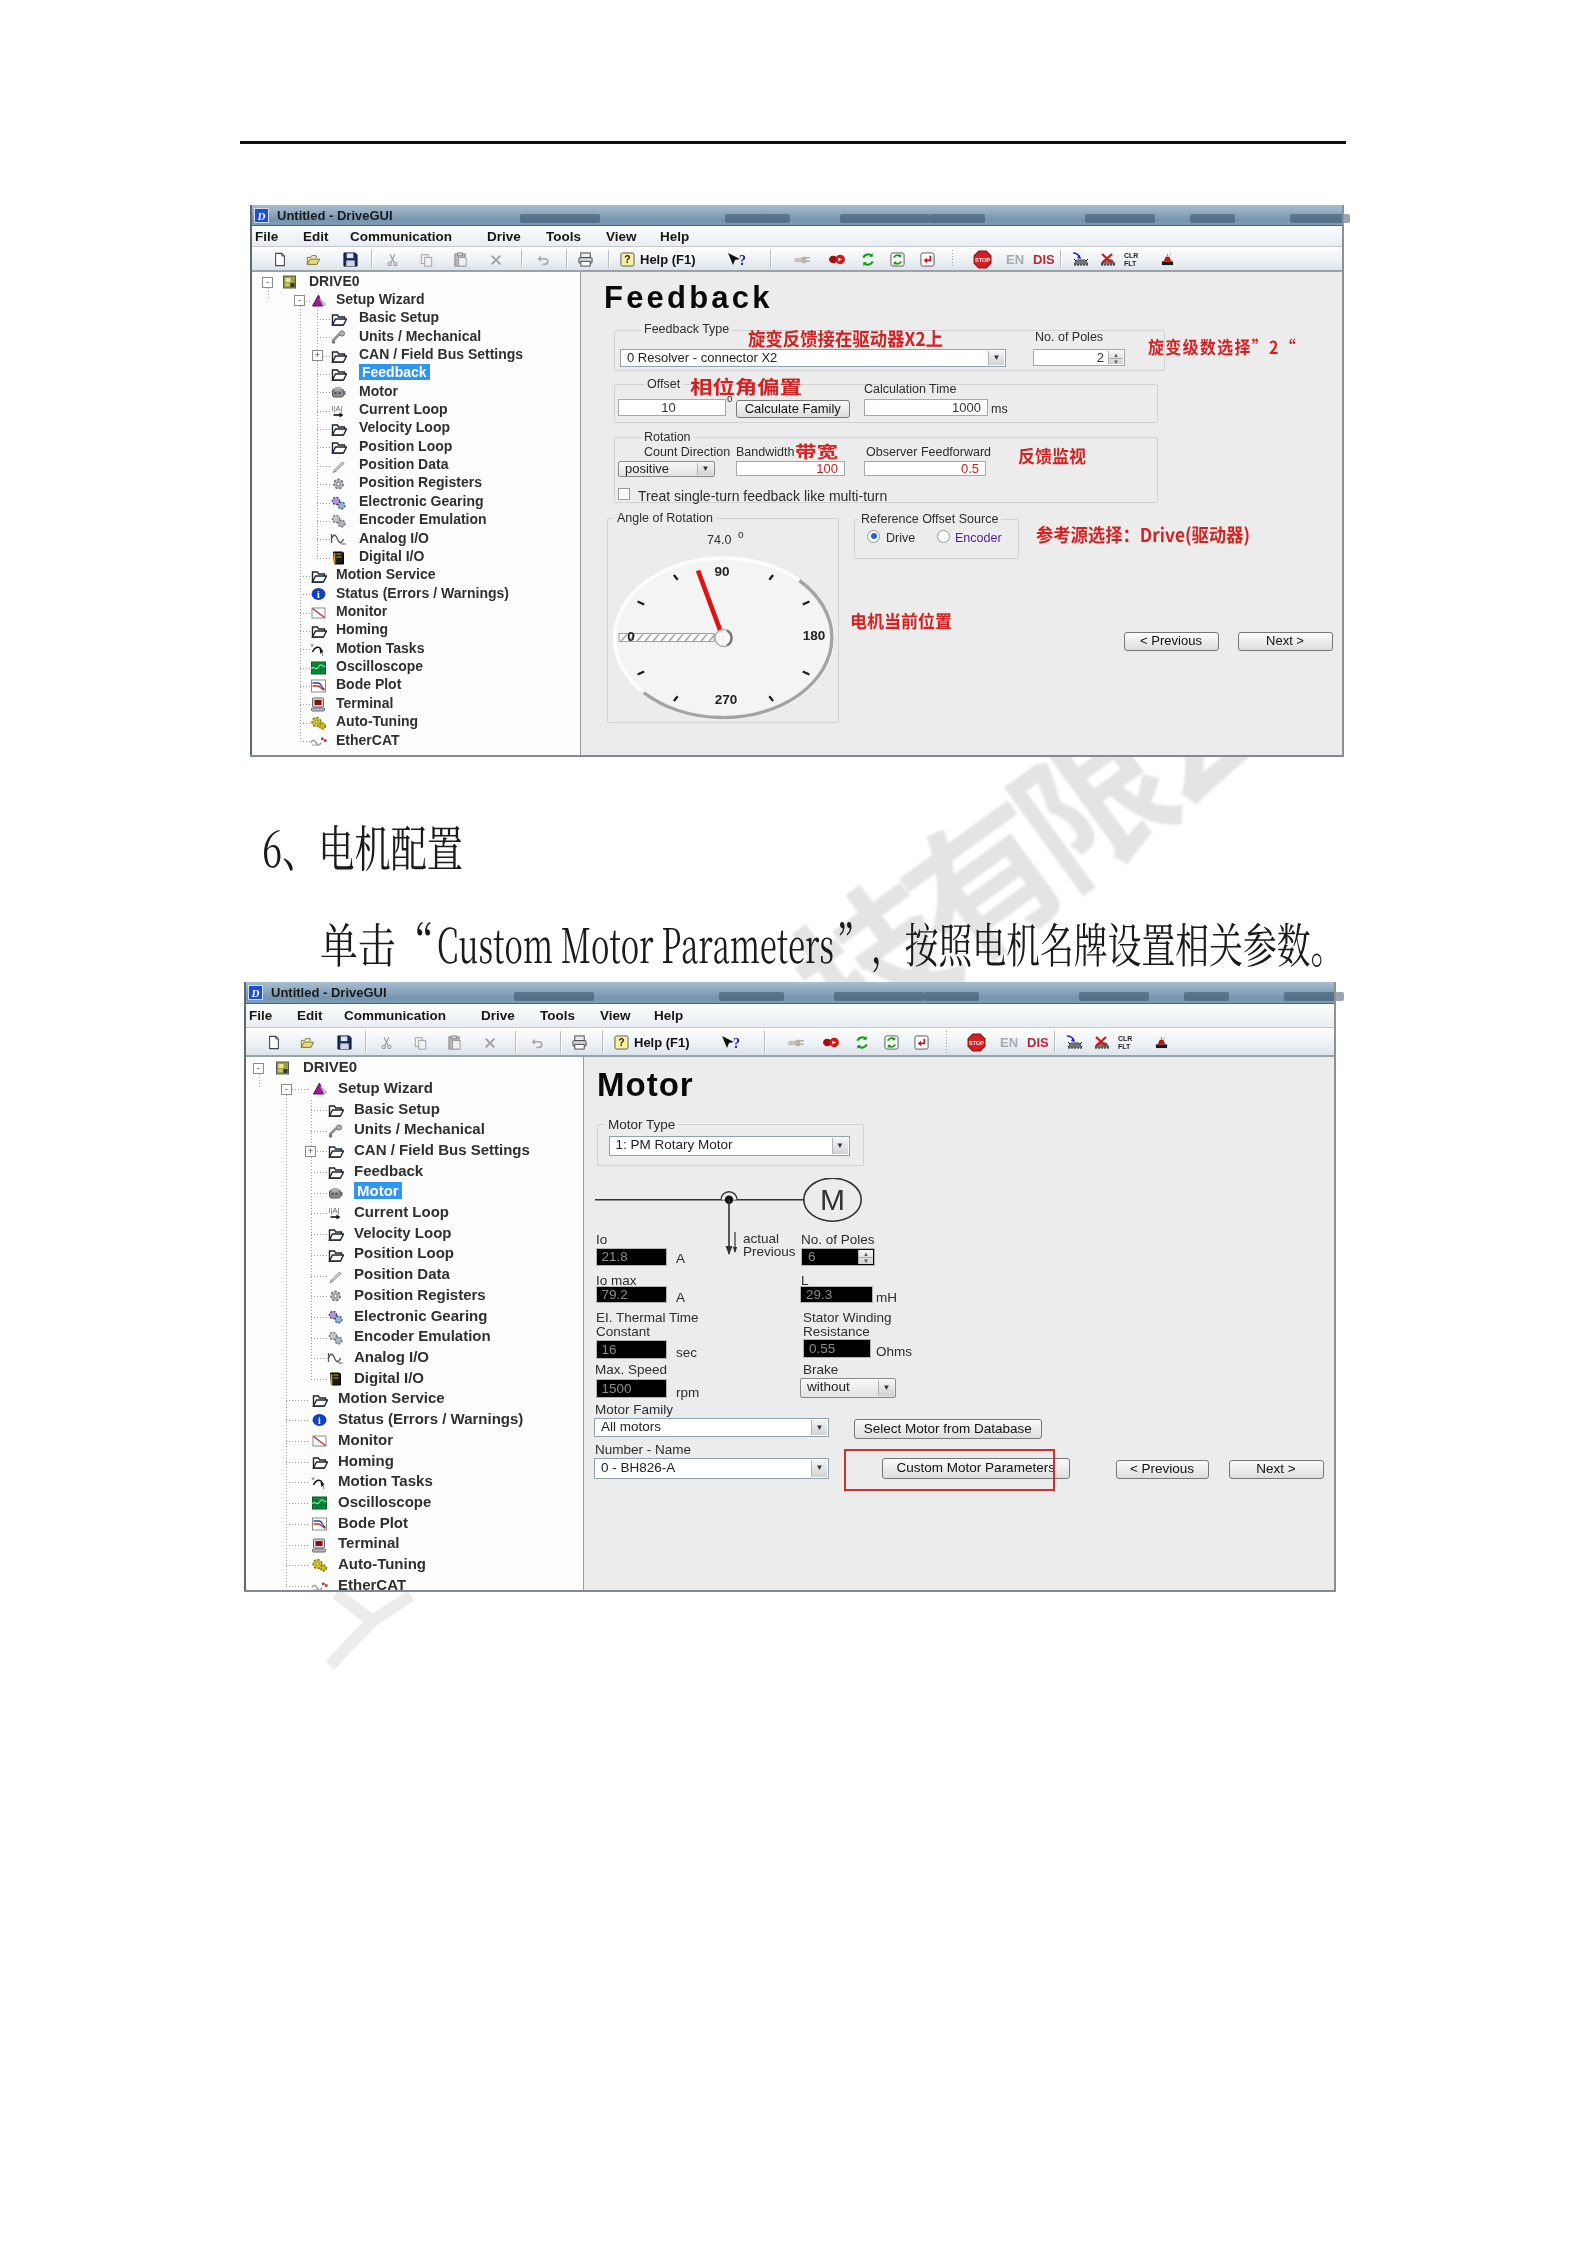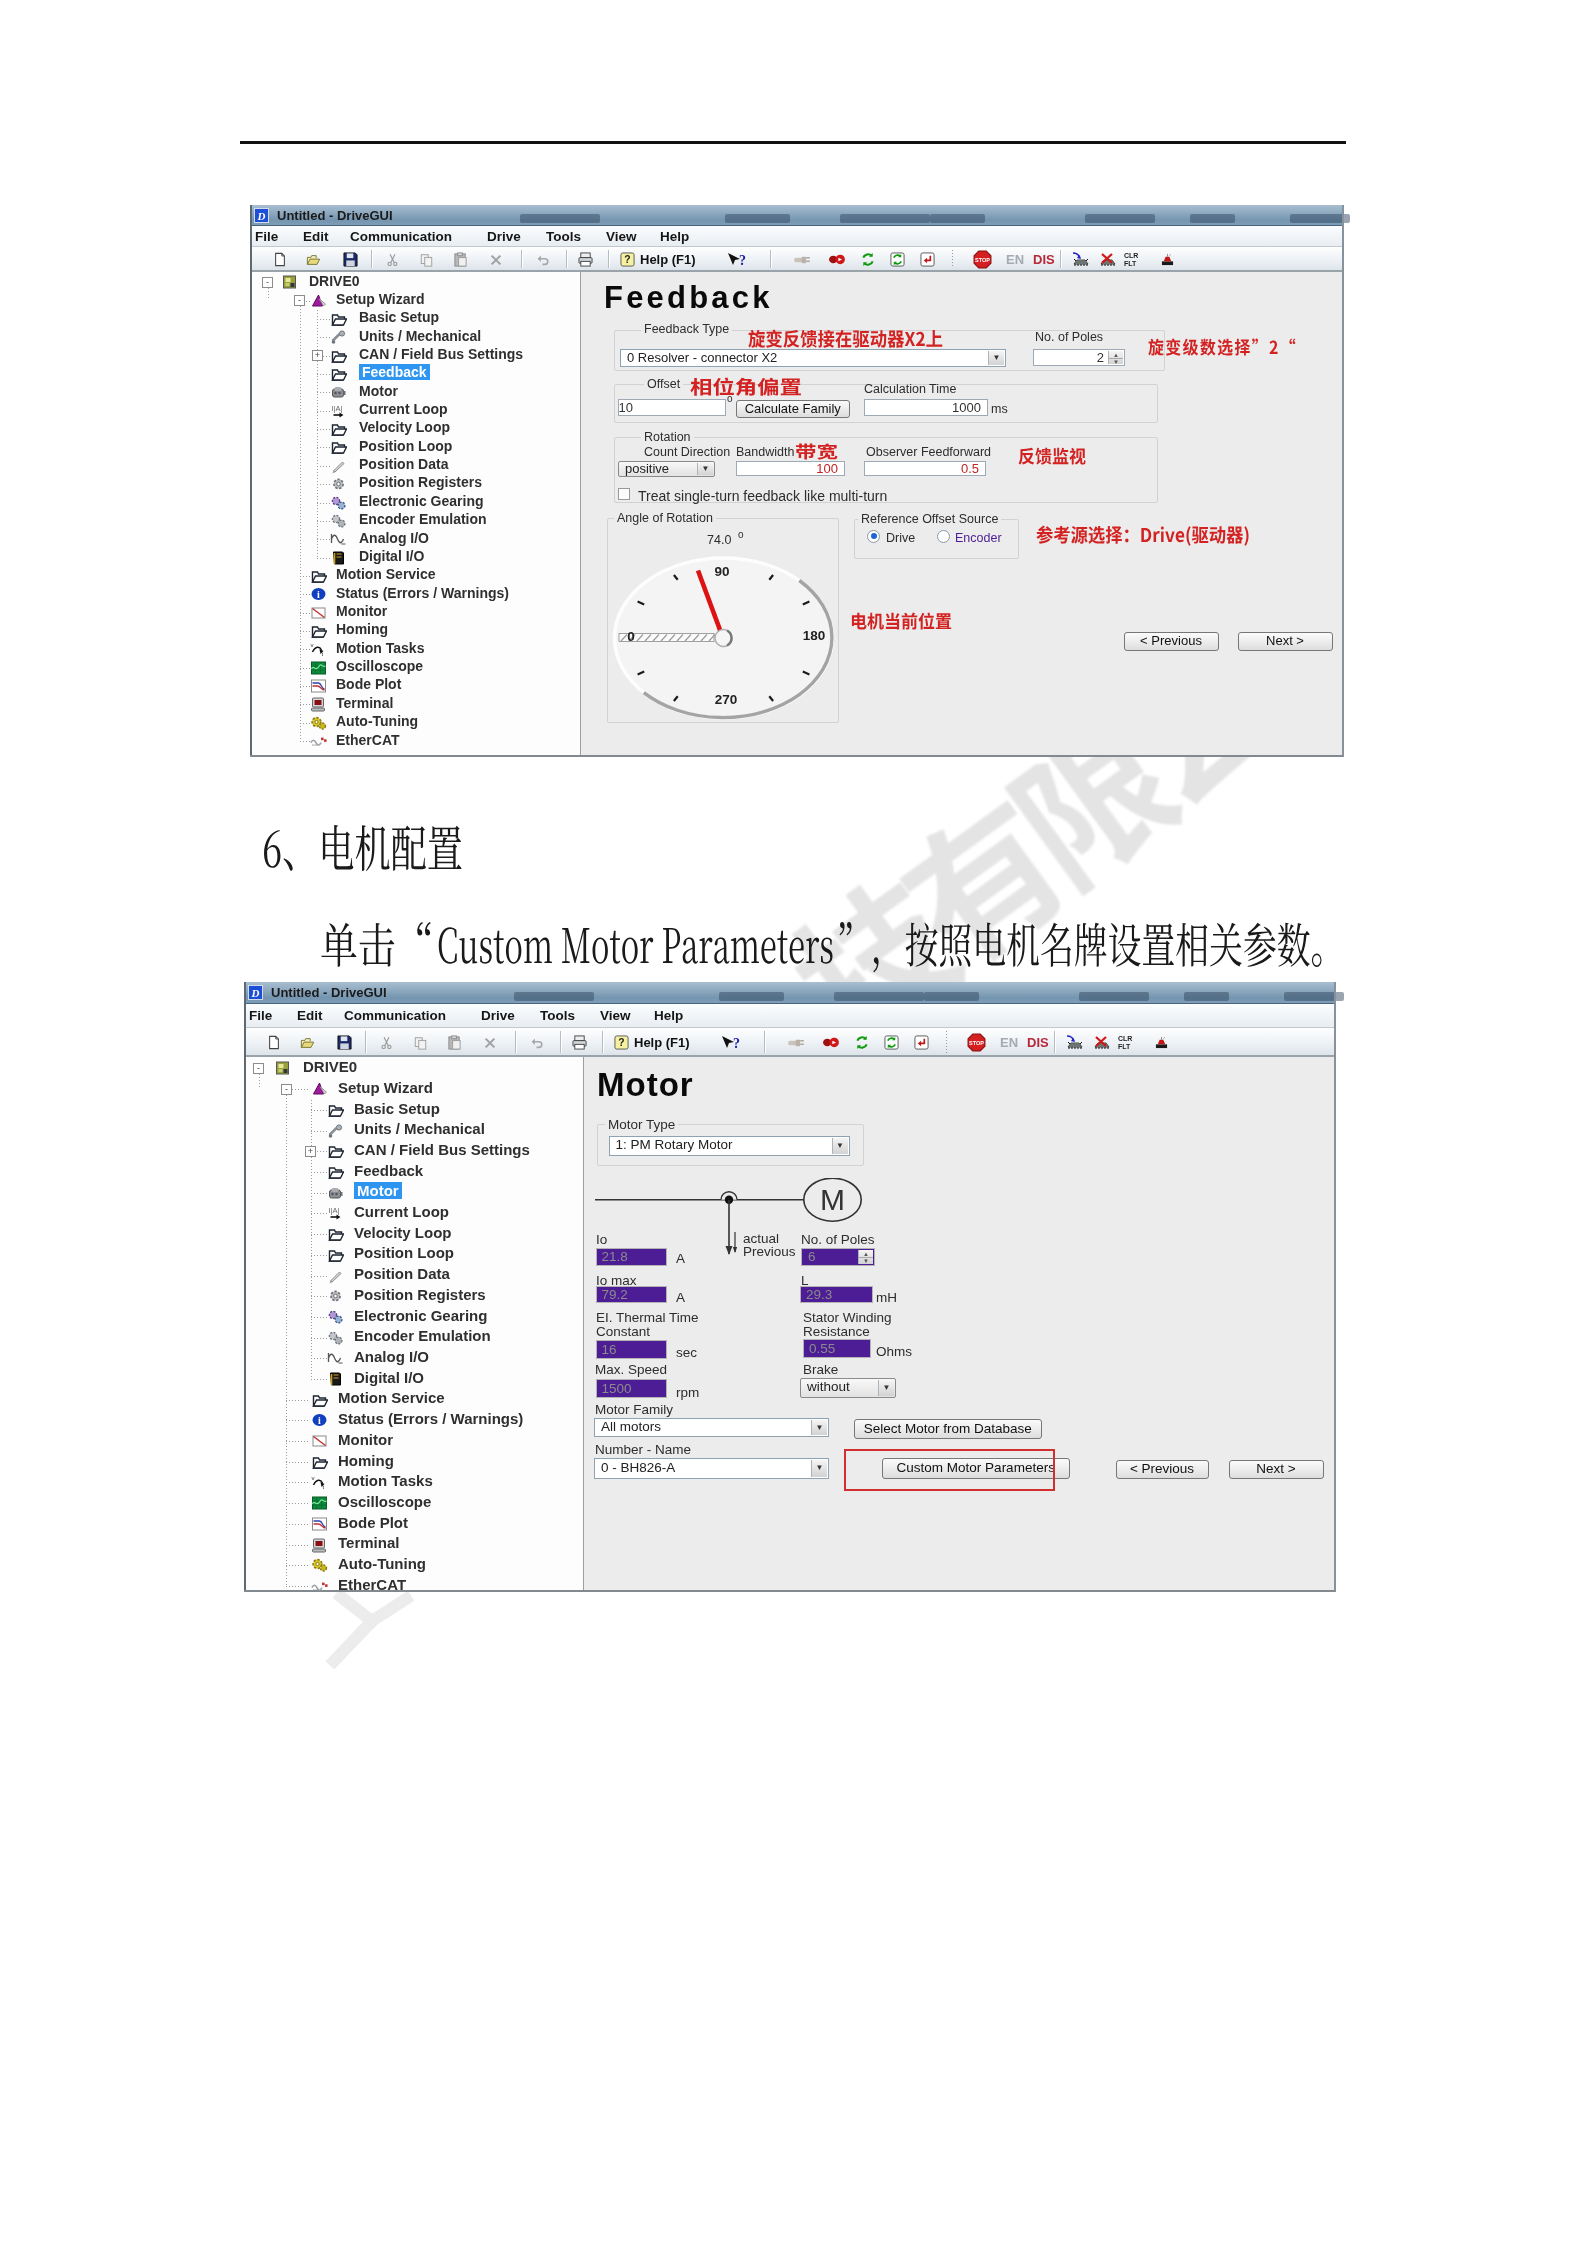--- a/index.html
+++ b/index.html
@@ -1,20 +1,20 @@
 <!DOCTYPE html>
 <html><head><meta charset="utf-8"><style>
 *{margin:0;padding:0;box-sizing:border-box}
 body{width:1588px;height:2245px;background:#fff;font-family:"Liberation Sans",sans-serif;position:relative;overflow:hidden}
 .ab{position:absolute}
 .lbl{position:absolute;white-space:nowrap;color:#2d2d2d}
 .gbox{position:absolute;border:1px solid #d2d2d2;border-radius:2px}
 .glab{position:absolute;background:#ececec;padding:0 3px;white-space:nowrap;color:#2d2d2d}
 .inp{position:absolute;background:#fff;border:1px solid #9daab5;color:#333}
-.inpd{position:absolute;background:#4c1d95;border:1px solid #b4b4b4;color:#8b8b8b}
+.inpd{position:absolute;background:#000000;border:1px solid #b4b4b4;color:#8b8b8b}
 .btn{position:absolute;background:linear-gradient(#fbfbfb,#eee 45%,#ddd);border:1px solid #777;border-radius:3px;color:#111;text-align:center}
 .tree{position:absolute;white-space:nowrap;font-weight:bold;color:#2f2f2f}
 .hl{background:#2e95f0;color:#fff;padding:0 3px}
 .dotv{position:absolute;width:1px;background-image:linear-gradient(#9a9a9a 1px,transparent 1px);background-size:1px 3px}
 .doth{position:absolute;height:1px;background-image:linear-gradient(90deg,#9a9a9a 1px,transparent 1px);background-size:3px 1px}
 .pm{position:absolute;width:11px;height:11px;background:#fff;border:1px solid #8c8c8c;font:9px/9px "Liberation Sans";text-align:center;color:#444}
 .sep{position:absolute;width:1px;background:#b7bcc2;box-shadow:1px 0 0 #fff}
 .cmb{position:absolute;background:#fff;border:1px solid #8fa2b2;color:#222}
 .cmbg{position:absolute;background:linear-gradient(#f8f8f8,#e2e2e2);border:1px solid #8a8a8a;border-radius:2px;color:#222}
 .arr{position:absolute;right:1px;top:1px;bottom:1px;width:16px;background:linear-gradient(#f5f5f5,#d2d2d2);border-left:1px solid #aab4bd;color:#333;text-align:center}
@@ -726,21 +726,21 @@
 <style></style>
 <svg style="position:absolute;left:1148.0px;top:336.0px;overflow:visible;" width="149.0" height="22.5" viewBox="0 -18.0 168.1 22.5" preserveAspectRatio="none">
     <path d="M2.9 -14.7C3.2 -14.1 3.6 -13.2 3.8 -12.5H0.7V-10.5H2.4C2.4 -6.1 2.2 -2.3 0.4 0.1C0.9 0.4 1.6 1.1 1.9 1.6C3.5 -0.5 4.1 -3.3 4.3 -6.7H5.7C5.6 -2.5 5.5 -0.9 5.3 -0.6C5.1 -0.3 5 -0.3 4.8 -0.3C4.5 -0.3 4 -0.3 3.5 -0.4C3.8 0.2 4 1 4 1.6C4.7 1.6 5.4 1.6 5.8 1.5C6.3 1.4 6.7 1.2 7 0.7C7.5 0.1 7.5 -2.1 7.6 -7.8C7.6 -8.1 7.6 -8.7 7.6 -8.7H4.4L4.4 -10.5H7.6L7.2 -10.1C7.6 -9.8 8.4 -9.2 8.8 -8.8V-8H11.7V-1.7C11.2 -2.2 10.9 -2.9 10.6 -3.9C10.7 -4.8 10.7 -5.7 10.7 -6.6H8.9C8.8 -3.8 8.7 -1.3 7.3 0.1C7.8 0.4 8.4 1.1 8.6 1.6C9.3 0.9 9.8 -0.1 10.1 -1.1C11.2 0.8 12.8 1.3 14.7 1.3H17.1C17.2 0.8 17.4 -0.2 17.7 -0.6C17 -0.6 15.4 -0.6 14.9 -0.6C14.5 -0.6 14.1 -0.6 13.7 -0.7V-3.6H16.7V-5.5H13.7V-8H15L14.5 -6.6L16.2 -6C16.6 -6.9 17 -8.3 17.4 -9.5L16 -9.9L15.7 -9.8H9.7C10 -10.3 10.3 -10.7 10.5 -11.2H17.3V-13.2H11.4C11.6 -13.7 11.7 -14.3 11.9 -14.9L9.8 -15.3C9.4 -13.8 8.9 -12.4 8.1 -11.3V-12.5H5.4L6 -12.7C5.8 -13.4 5.3 -14.5 4.9 -15.3Z M22.9 -11.2C22.4 -10.1 21.6 -8.9 20.6 -8.2C21 -8 21.9 -7.4 22.3 -7.1C23.2 -8 24.2 -9.3 24.8 -10.7ZM26.9 -15C27.2 -14.6 27.4 -14 27.7 -13.6H20.7V-11.7H25.2V-6.7H27.4V-11.7H29.5V-6.7H31.7V-10.2C32.8 -9.3 34.1 -8 34.7 -7.1L36.3 -8.3C35.7 -9.1 34.4 -10.3 33.2 -11.2L31.7 -10.3V-11.7H36.3V-13.6H30.1C29.8 -14.1 29.4 -14.9 29 -15.5ZM21.7 -6.3V-4.4H23.1C24 -3.2 25 -2.2 26.2 -1.4C24.4 -0.8 22.3 -0.5 20.2 -0.3C20.6 0.2 21 1.1 21.2 1.7C23.8 1.3 26.2 0.7 28.4 -0.2C30.5 0.7 32.9 1.3 35.6 1.7C35.9 1.1 36.4 0.2 36.9 -0.2C34.6 -0.4 32.6 -0.8 30.8 -1.4C32.5 -2.4 33.8 -3.7 34.8 -5.4L33.4 -6.3L33.1 -6.3ZM25.6 -4.4H31.5C30.7 -3.5 29.7 -2.9 28.5 -2.3C27.3 -2.9 26.4 -3.6 25.6 -4.4Z M39.7 -1.3 40.2 0.8C41.9 0.1 44 -0.8 46 -1.7C45.6 -0.9 45.1 -0.2 44.6 0.4C45.1 0.6 46.2 1.3 46.5 1.7C47.8 -0 48.7 -2.2 49.2 -4.8C49.7 -3.9 50.2 -3.1 50.8 -2.3C49.9 -1.3 48.9 -0.6 47.8 0C48.2 0.3 49 1.1 49.3 1.6C50.3 1 51.3 0.3 52.2 -0.7C53.1 0.2 54.1 1 55.2 1.5C55.5 1 56.2 0.2 56.6 -0.2C55.5 -0.7 54.4 -1.5 53.5 -2.4C54.6 -4.2 55.5 -6.4 56.1 -9.1L54.8 -9.6L54.4 -9.6H53.3C53.7 -11 54.2 -12.7 54.6 -14.2H46.2V-12.2H48C47.8 -8.2 47.4 -4.7 46.2 -2.1L45.8 -3.6C43.6 -2.7 41.2 -1.8 39.7 -1.3ZM50.1 -12.2H51.9C51.5 -10.6 51.1 -8.9 50.7 -7.7H53.7C53.3 -6.3 52.7 -5.1 52.1 -4C51.1 -5.3 50.3 -6.8 49.8 -8.4C49.9 -9.6 50 -10.8 50.1 -12.2ZM40 -7.4C40.3 -7.6 40.7 -7.7 42.4 -7.9C41.8 -7 41.2 -6.2 40.9 -5.9C40.3 -5.3 39.9 -4.9 39.5 -4.8C39.7 -4.2 40 -3.3 40.1 -2.9C40.6 -3.2 41.3 -3.5 46 -4.8C45.9 -5.3 45.9 -6.1 45.9 -6.7L43.2 -6C44.4 -7.4 45.5 -9 46.4 -10.6L44.6 -11.7C44.3 -11 44 -10.4 43.6 -9.8L42 -9.6C43 -11.1 44 -12.8 44.7 -14.5L42.8 -15.4C42.1 -13.3 40.8 -11 40.4 -10.5C40 -9.9 39.7 -9.5 39.3 -9.4C39.6 -8.8 39.9 -7.8 40 -7.4Z M66.1 -15.1C65.8 -14.4 65.3 -13.4 64.9 -12.8L66.3 -12.2C66.8 -12.7 67.4 -13.6 68 -14.4ZM65.2 -4.3C64.9 -3.7 64.5 -3.1 64 -2.6L62.5 -3.3L63.1 -4.3ZM59.9 -2.6C60.8 -2.3 61.6 -1.9 62.5 -1.4C61.5 -0.8 60.3 -0.3 59 -0.1C59.3 0.3 59.7 1.1 59.9 1.6C61.6 1.1 63 0.5 64.2 -0.4C64.8 -0.1 65.2 0.2 65.6 0.5L66.9 -0.9C66.5 -1.2 66.1 -1.4 65.6 -1.7C66.5 -2.8 67.2 -4.1 67.7 -5.7L66.5 -6.1L66.2 -6H63.9L64.2 -6.7L62.3 -7.1C62.2 -6.7 62 -6.4 61.9 -6H59.6V-4.3H61C60.6 -3.7 60.3 -3.1 59.9 -2.6ZM59.7 -14.3C60.1 -13.6 60.6 -12.7 60.7 -12.1H59.3V-10.4H61.9C61.1 -9.5 60 -8.7 58.9 -8.3C59.3 -7.9 59.8 -7.2 60 -6.7C60.9 -7.2 61.9 -8 62.7 -8.8V-7.2H64.7V-9.1C65.4 -8.6 66.1 -8 66.5 -7.6L67.6 -9.1C67.3 -9.3 66.3 -9.9 65.5 -10.4H68.1V-12.1H64.7V-15.3H62.7V-12.1H60.8L62.3 -12.7C62.2 -13.4 61.7 -14.3 61.3 -15ZM69.5 -15.2C69.1 -12 68.3 -8.9 66.9 -7.1C67.3 -6.7 68.1 -6 68.4 -5.7C68.8 -6.2 69.1 -6.7 69.4 -7.3C69.7 -5.9 70.1 -4.7 70.7 -3.5C69.7 -2 68.4 -0.9 66.6 -0.1C66.9 0.4 67.5 1.3 67.7 1.7C69.4 0.8 70.7 -0.3 71.7 -1.6C72.5 -0.4 73.5 0.7 74.8 1.5C75.1 0.9 75.7 0.1 76.2 -0.2C74.8 -1 73.7 -2.1 72.9 -3.5C73.7 -5.3 74.3 -7.4 74.6 -10H75.8V-12H70.9C71.2 -12.9 71.4 -13.9 71.5 -15ZM72.6 -10C72.4 -8.4 72.2 -7.1 71.7 -5.9C71.3 -7.1 70.9 -8.5 70.7 -10Z M78.8 -13.6C79.8 -12.7 81 -11.4 81.5 -10.6L83.3 -11.9C82.7 -12.8 81.5 -14 80.4 -14.8ZM85.6 -14.7C85.2 -13.2 84.4 -11.6 83.4 -10.6C83.9 -10.3 84.8 -9.8 85.2 -9.4C85.6 -9.9 86 -10.5 86.4 -11.2H88.6V-9.1H83.7V-7.3H86.7C86.4 -5.5 85.8 -4.1 83.3 -3.2C83.8 -2.8 84.4 -2 84.6 -1.4C87.6 -2.7 88.5 -4.7 88.9 -7.3H90V-4.1C90 -2.2 90.4 -1.5 92.1 -1.5C92.4 -1.5 93.1 -1.5 93.5 -1.5C94.8 -1.5 95.3 -2.2 95.5 -4.6C94.9 -4.7 94 -5.1 93.6 -5.4C93.6 -3.8 93.5 -3.5 93.2 -3.5C93.1 -3.5 92.6 -3.5 92.5 -3.5C92.2 -3.5 92.1 -3.6 92.1 -4.1V-7.3H95.3V-9.1H90.8V-11.2H94.5V-13H90.8V-15.2H88.6V-13H87.2C87.4 -13.4 87.5 -13.9 87.6 -14.3ZM82.9 -8.4H78.8V-6.4H80.8V-1.7C80.1 -1.3 79.3 -0.7 78.6 -0.1L80 1.8C81 0.7 82 -0.4 82.6 -0.4C83 -0.4 83.6 0.1 84.3 0.6C85.5 1.3 87 1.5 89.1 1.5C90.9 1.5 93.6 1.4 94.9 1.3C94.9 0.7 95.3 -0.3 95.5 -0.9C93.8 -0.7 91 -0.5 89.2 -0.5C87.3 -0.5 85.7 -0.6 84.6 -1.3C83.8 -1.8 83.4 -2.2 82.9 -2.3Z M100.3 -15.3V-11.9H98.2V-9.9H100.3V-6.7L98 -6.2L98.4 -4.1L100.3 -4.6V-0.7C100.3 -0.5 100.2 -0.4 99.9 -0.4C99.7 -0.4 99.1 -0.4 98.5 -0.4C98.7 0.2 99 1.1 99 1.6C100.2 1.6 101 1.5 101.6 1.2C102.2 0.9 102.3 0.3 102.3 -0.7V-5.2L104.2 -5.8L104 -7.7L102.3 -7.3V-9.9H104.2V-11.9H102.3V-15.3ZM111.1 -12.7C110.6 -12.1 110.1 -11.6 109.4 -11.1C108.8 -11.6 108.3 -12.1 107.9 -12.7ZM104.7 -14.6V-12.7H105.8C106.4 -11.7 107.1 -10.8 107.8 -10C106.6 -9.3 105.2 -8.7 103.7 -8.3C104.1 -7.9 104.6 -7.1 104.8 -6.6C106.4 -7.1 108 -7.8 109.4 -8.7C110.7 -7.8 112.2 -7.1 114 -6.6C114.2 -7.1 114.8 -8 115.3 -8.4C113.7 -8.7 112.3 -9.3 111 -10C112.3 -11.1 113.4 -12.4 114.1 -14L112.8 -14.7L112.5 -14.6ZM108.3 -7.5V-6.1H104.9V-4.2H108.3V-2.9H104V-1H108.3V1.6H110.4V-1H114.8V-2.9H110.4V-4.2H113.7V-6.1H110.4V-7.5Z M121.1 -10.7 121.6 -9.8C122.9 -10.4 124.1 -11.6 124.1 -13.4C124.1 -14.5 123.4 -15.4 122.5 -15.4C121.6 -15.4 121.1 -14.7 121.1 -14C121.1 -13.3 121.6 -12.7 122.4 -12.7C122.5 -12.7 122.7 -12.7 122.8 -12.8C122.8 -12.2 122.2 -11.2 121.1 -10.7ZM117.5 -10.7 118 -9.8C119.3 -10.4 120.5 -11.6 120.5 -13.4C120.5 -14.5 119.8 -15.4 118.9 -15.4C118 -15.4 117.5 -14.7 117.5 -14C117.5 -13.3 118 -12.7 118.7 -12.7C118.9 -12.7 119 -12.7 119.1 -12.8C119.1 -12.2 118.5 -11.2 117.5 -10.7Z M137.3 0H146.2V-2.2H143.3C142.7 -2.2 141.8 -2.2 141.1 -2.1C143.6 -4.5 145.6 -7.1 145.6 -9.5C145.6 -12 143.9 -13.6 141.4 -13.6C139.6 -13.6 138.4 -12.9 137.1 -11.5L138.6 -10.1C139.3 -10.9 140.1 -11.5 141 -11.5C142.3 -11.5 143 -10.7 143 -9.3C143 -7.3 140.9 -4.8 137.3 -1.5Z M162.5 -14.5 162 -15.5C160.7 -14.9 159.5 -13.6 159.5 -11.8C159.5 -10.7 160.2 -9.9 161.1 -9.9C162 -9.9 162.5 -10.5 162.5 -11.2C162.5 -12 162 -12.5 161.2 -12.5C161.1 -12.5 160.9 -12.5 160.9 -12.5C160.9 -13 161.4 -14 162.5 -14.5ZM166.2 -14.5 165.6 -15.5C164.3 -14.9 163.2 -13.6 163.2 -11.8C163.2 -10.7 163.8 -9.9 164.7 -9.9C165.6 -9.9 166.2 -10.5 166.2 -11.2C166.2 -12 165.6 -12.5 164.9 -12.5C164.7 -12.5 164.6 -12.5 164.5 -12.5C164.5 -13 165.1 -14 166.2 -14.5Z" fill="#d32222"></path>
   </svg>
 <div class="gbox" style="left:614.0px;top:384.0px;width:544.0px;height:39.0px"></div>
 <div class="glab" style="left:644.0px;top:377.0px;font-size:12.5px">Offset</div>
 <svg style="position:absolute;left:690.0px;top:374.5px;overflow:visible;" width="112.0" height="23.8" viewBox="0 -19.0 95.0 23.8" preserveAspectRatio="none">
     <path d="M11 -8.5H15.5V-6.1H11ZM11 -10.6V-13H15.5V-10.6ZM11 -4.1H15.5V-1.6H11ZM8.8 -15.1V1.5H11V0.4H15.5V1.4H17.8V-15.1ZM3.6 -16.1V-12.2H0.9V-10.1H3.3C2.7 -7.8 1.6 -5.2 0.4 -3.7C0.7 -3.1 1.2 -2.2 1.4 -1.6C2.3 -2.6 3 -4.1 3.6 -5.8V1.7H5.8V-6.3C6.3 -5.4 6.8 -4.5 7.1 -3.9L8.5 -5.7C8.1 -6.2 6.4 -8.2 5.8 -8.9V-10.1H8.2V-12.2H5.8V-16.1Z M27 -9.7C27.5 -7.1 28 -3.8 28.1 -1.8L30.4 -2.4C30.2 -4.4 29.6 -7.6 29.1 -10.1ZM29.5 -15.9C29.8 -15 30.2 -13.8 30.4 -12.9H25.9V-10.7H36.5V-12.9H30.6L32.6 -13.5C32.4 -14.3 32 -15.5 31.7 -16.4ZM25.2 -1.3V0.9H37.2V-1.3H33.9C34.6 -3.6 35.3 -7 35.8 -9.8L33.4 -10.2C33.1 -7.4 32.5 -3.7 31.8 -1.3ZM23.9 -16.1C23 -13.4 21.3 -10.6 19.6 -8.9C19.9 -8.4 20.6 -7.1 20.8 -6.6C21.2 -7 21.6 -7.5 22 -8V1.7H24.3V-11.6C25 -12.8 25.6 -14.1 26.1 -15.4Z M43.8 -9.7H46.9V-8.1H43.8ZM43.8 -11.8H43.7C44 -12.2 44.4 -12.7 44.7 -13.2H49.4C49.1 -12.7 48.7 -12.2 48.3 -11.8ZM52.6 -9.7V-8.1H49.3V-9.7ZM43.8 -16.2C42.9 -14.3 41.3 -12.2 38.9 -10.6C39.4 -10.3 40.1 -9.4 40.5 -8.9L41.4 -9.6V-6.8C41.4 -4.6 41.2 -1.7 39.1 0.2C39.6 0.5 40.6 1.4 40.9 1.9C42.2 0.7 42.9 -0.8 43.3 -2.4H46.9V1.3H49.3V-2.4H52.6V-0.9C52.6 -0.6 52.5 -0.5 52.2 -0.5C51.9 -0.5 50.8 -0.5 49.8 -0.6C50.2 0 50.5 1 50.6 1.7C52.1 1.7 53.2 1.6 54 1.3C54.7 0.9 55 0.3 55 -0.9V-11.8H50.9C51.6 -12.5 52.3 -13.4 52.8 -14.1L51.2 -15.1L50.8 -15H45.9L46.3 -15.8ZM43.8 -6.1H46.9V-4.4H43.6C43.7 -5 43.7 -5.6 43.8 -6.1ZM52.6 -6.1V-4.4H49.3V-6.1Z M63.6 -14.2V-10.3C63.6 -7.3 63.5 -2.9 62 0.2C62.5 0.4 63.4 1.1 63.7 1.5C65 -1 65.5 -4.5 65.6 -7.4V1.7H67.4V-2.5H68.3V1.2H69.7V-2.5H70.6V1.1H72V0C72.3 0.5 72.5 1.1 72.5 1.5C73.2 1.5 73.8 1.5 74.2 1.2C74.7 0.9 74.7 0.4 74.7 -0.3V-8H65.6L65.7 -8.8H74.5V-14.2H70.5C70.3 -14.8 69.9 -15.6 69.6 -16.2L67.5 -15.7C67.7 -15.2 67.9 -14.7 68.1 -14.2ZM61.7 -16.1C60.7 -13.4 59 -10.6 57.3 -8.9C57.7 -8.4 58.3 -7.1 58.5 -6.6C58.9 -7 59.4 -7.5 59.8 -8.1V1.7H61.9V-11.4C62.7 -12.7 63.3 -14.1 63.8 -15.4ZM65.7 -12.3H72.3V-10.7H65.7ZM73 -6.3V-4.2H72V-6.3ZM67.4 -4.2V-6.3H68.3V-4.2ZM69.7 -6.3H70.6V-4.2H69.7ZM73 -2.5V-0.4C73 -0.2 72.9 -0.2 72.8 -0.2L72 -0.2V-2.5Z M88.6 -13.9H90.8V-12.8H88.6ZM84.4 -13.9H86.5V-12.8H84.4ZM80.2 -13.9H82.3V-12.8H80.2ZM79.2 -8.1V-0.4H77V1.2H94.1V-0.4H91.8V-8.1H86L86.2 -8.9H93.5V-10.5H86.4L86.5 -11.3H93.1V-15.5H78V-11.3H84.2L84.2 -10.5H77.2V-8.9H84L83.9 -8.1ZM81.3 -0.4V-1.1H89.5V-0.4ZM81.3 -4.9H89.5V-4.2H81.3ZM81.3 -6.1V-6.7H89.5V-6.1ZM81.3 -3.1H89.5V-2.3H81.3Z" fill="#d32222"></path>
   </svg>
 <div class="lbl" style="left:864.0px;top:381.5px;font-size:12.5px;font-weight:normal;color:#2d2d2d">Calculation Time</div>
-<div class="inp" style="left:617.5px;top:398.5px;width:108.0px;height:17.0px;font-size:13px;line-height:15px;text-align:left;padding-right:6px;color:#333">10</div>
+<div class="inp" style="left:617.5px;top:398.5px;width:108.0px;height:17.0px;font-size:13px;line-height:15px;text-align:center;padding-right:6px;color:#333">10</div>
 <div class="lbl" style="left:727.0px;top:393.0px;font-size:10px;font-weight:normal;color:#2d2d2d">o</div>
 <div class="btn" style="left:736.0px;top:400.0px;width:113.5px;height:18.0px;font-size:13px;line-height:15px">Calculate Family</div>
 <div class="inp" style="left:864.0px;top:398.5px;width:124.0px;height:17.0px;font-size:13px;line-height:15px;text-align:right;padding-right:6px;color:#333">1000</div>
 <div class="lbl" style="left:991.0px;top:402.0px;font-size:12.5px;font-weight:normal;color:#2d2d2d">ms</div>
 <div class="gbox" style="left:614.0px;top:437.0px;width:544.0px;height:66.0px"></div>
 <div class="glab" style="left:641.0px;top:430.0px;font-size:12.5px">Rotation</div>
 <div class="lbl" style="left:644.0px;top:444.5px;font-size:12.5px;font-weight:normal;color:#2d2d2d">Count Direction</div>
 <div class="lbl" style="left:736.0px;top:444.5px;font-size:12.5px;font-weight:normal;color:#2d2d2d">Bandwidth</div>
 <svg style="position:absolute;left:795.0px;top:440.5px;overflow:visible;" width="43.0" height="21.2" viewBox="0 -17.0 34.0 21.2" preserveAspectRatio="none">
     <path d="M1.1 -8.9V-5.1H2.9V0.1H4.9V-3.9H7.4V1.5H9.5V-3.9H12.4V-1.9C12.4 -1.8 12.3 -1.7 12.1 -1.7C11.9 -1.7 11.2 -1.7 10.6 -1.7C10.8 -1.2 11.1 -0.5 11.2 0.1C12.3 0.1 13.1 0.1 13.7 -0.2C14.3 -0.5 14.5 -1 14.5 -1.9V-5.1H15.9V-8.9ZM7.4 -5.7H3.1V-7.2H7.4ZM9.5 -5.7V-7.2H13.8V-5.7ZM11.7 -14.4V-12.7H9.5V-14.4H7.4V-12.7H5.4V-14.4H3.3V-12.7H0.8V-11H3.3V-9.5H5.4V-11H7.4V-9.6H9.5V-11H11.7V-9.5H13.7V-11H16.2V-12.7H13.7V-14.4Z M20 -7.2V-1.9H22.1V-5.5H28.8V-2.1H30.9V-7.2ZM24 -14.1 24.3 -13.1H18.2V-9.4H20V-8.6H22.2V-7.7H24.3V-8.6H26.7V-7.7H28.8V-8.6H31V-9.4H32.9V-13.1H26.9C26.7 -13.6 26.4 -14.2 26.1 -14.6ZM26.7 -10.9V-10.1H24.3V-10.9H22.2V-10.1H20.1V-11.3H30.9V-10.1H28.8V-10.9ZM24 -5V-3.7C24 -2.6 23.5 -1 17.5 0.1C18 0.5 18.7 1.3 18.9 1.7C23 0.8 24.9 -0.4 25.7 -1.7V-0.9C25.7 0.8 26.2 1.3 28.3 1.3C28.8 1.3 30.5 1.3 31 1.3C32.7 1.3 33.3 0.7 33.5 -1.8C32.9 -1.9 32.1 -2.2 31.7 -2.5C31.6 -0.7 31.5 -0.4 30.8 -0.4C30.3 -0.4 28.9 -0.4 28.6 -0.4C27.8 -0.4 27.7 -0.5 27.7 -0.9V-3.3H26.2L26.2 -3.6V-5Z" fill="#d32222"></path>

